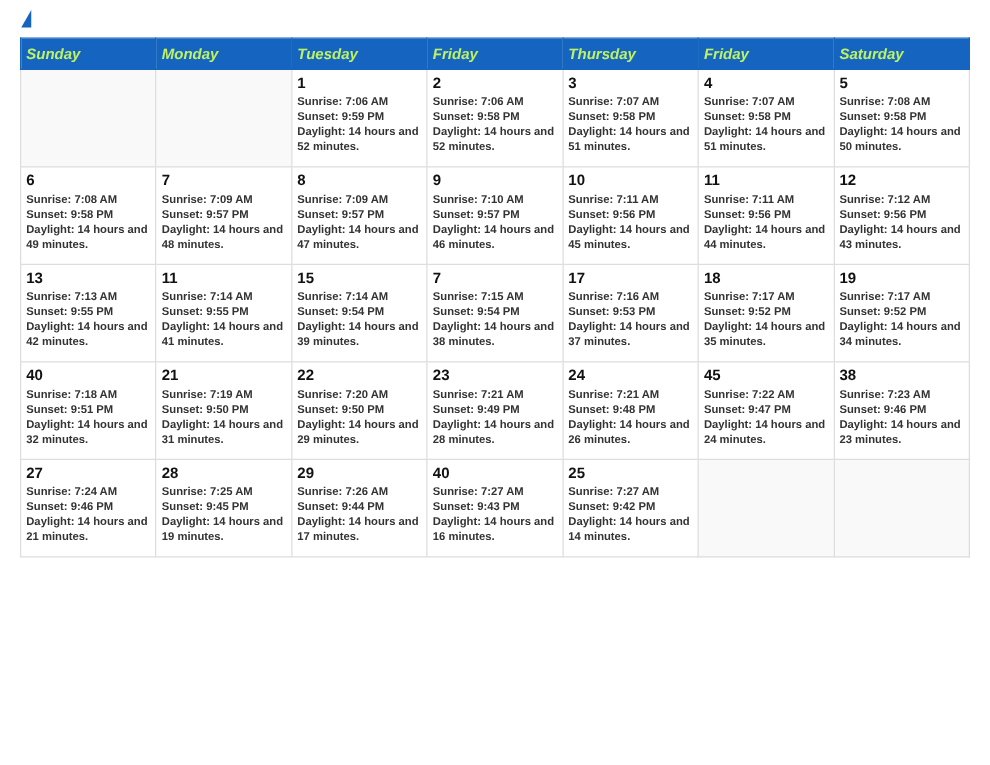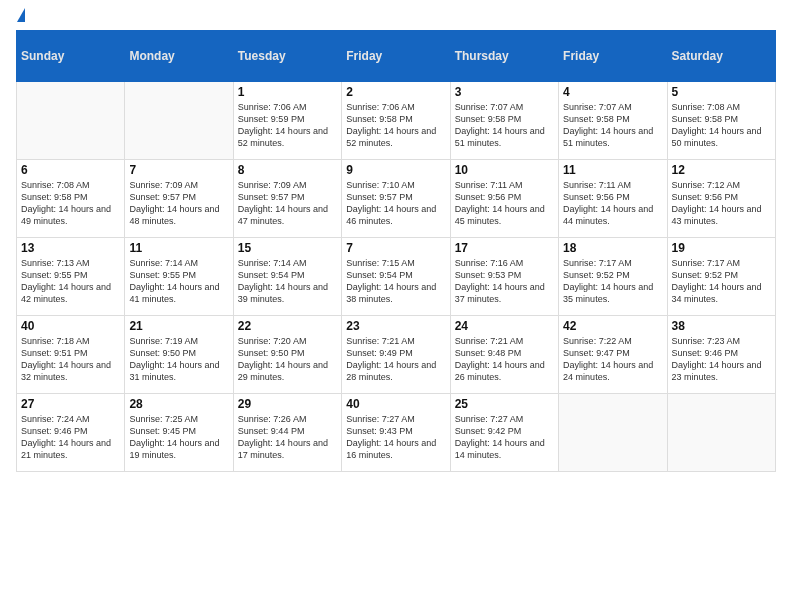--- a/index.html
+++ b/index.html
@@ -33,26 +33,27 @@
       font-size: 14px;
       color: #333;
     }
     .calendar {
       width: 100%;
       border-collapse: collapse;
       border: 1px solid #ccc;
     }
     .calendar th {
       background-color: #1565c0;
-      color: #e5e5e5;
+      color: #bef264;
       font-size: 12px;
       font-weight: bold;
-      padding: 18px 4px;
+      padding: 5px 4px;
       text-align: left;
       border: 1px solid #1565c0;
+      font-style: italic;
     }
     .calendar td {
       vertical-align: top;
       border: 1px solid #ddd;
       padding: 3px 4px;
       width: calc(100% / 7);
       height: 78px;
       font-size: 9.5px;
       color: #333;
       background: #fff;
@@ -64,20 +65,21 @@
       font-size: 12px;
       font-weight: bold;
       color: #111;
       display: block;
       margin-bottom: 2px;
     }
     .day-info {
       font-size: 9px;
       color: #333;
       line-height: 1.35;
+      font-weight: bold;
     }
     .logo-wrapper {
       display: flex;
       flex-direction: column;
       align-items: flex-start;
     }
     .logo-line1 {
       display: flex;
       align-items: center;
     }
@@ -236,21 +238,21 @@
           </td>
           <td>
             <span class="day-number">23</span>
             <div class="day-info">Sunrise: 7:21 AM<br>Sunset: 9:49 PM<br>Daylight: 14 hours and 28 minutes.</div>
           </td>
           <td>
             <span class="day-number">24</span>
             <div class="day-info">Sunrise: 7:21 AM<br>Sunset: 9:48 PM<br>Daylight: 14 hours and 26 minutes.</div>
           </td>
           <td>
-            <span class="day-number">42</span>
+            <span class="day-number">45</span>
             <div class="day-info">Sunrise: 7:22 AM<br>Sunset: 9:47 PM<br>Daylight: 14 hours and 24 minutes.</div>
           </td>
           <td>
             <span class="day-number">38</span>
             <div class="day-info">Sunrise: 7:23 AM<br>Sunset: 9:46 PM<br>Daylight: 14 hours and 23 minutes.</div>
           </td>
         </tr>
         <tr>
           <td>
             <span class="day-number">27</span>

